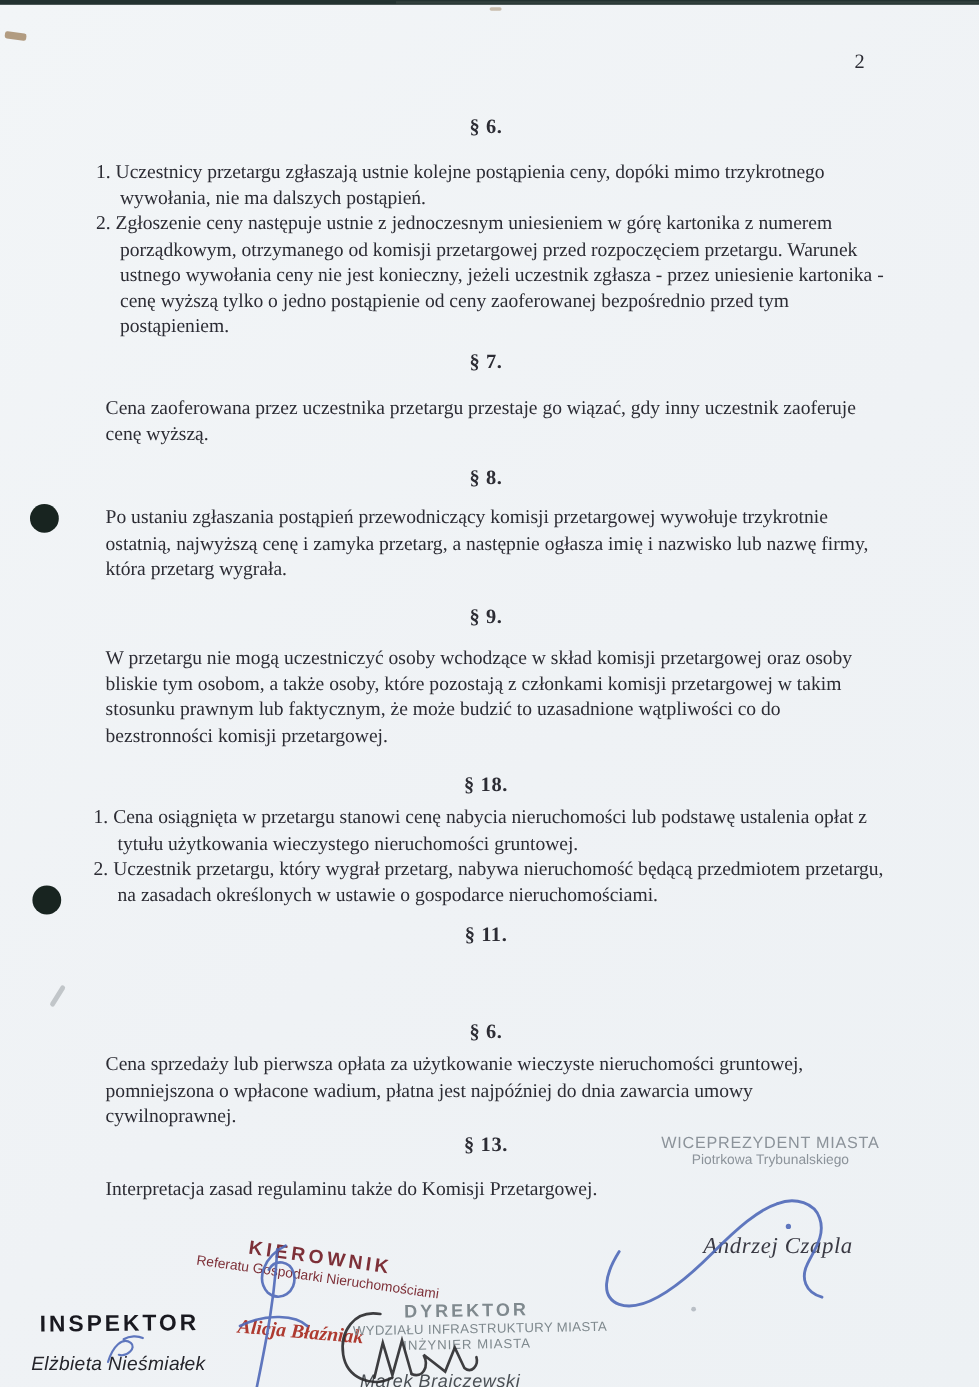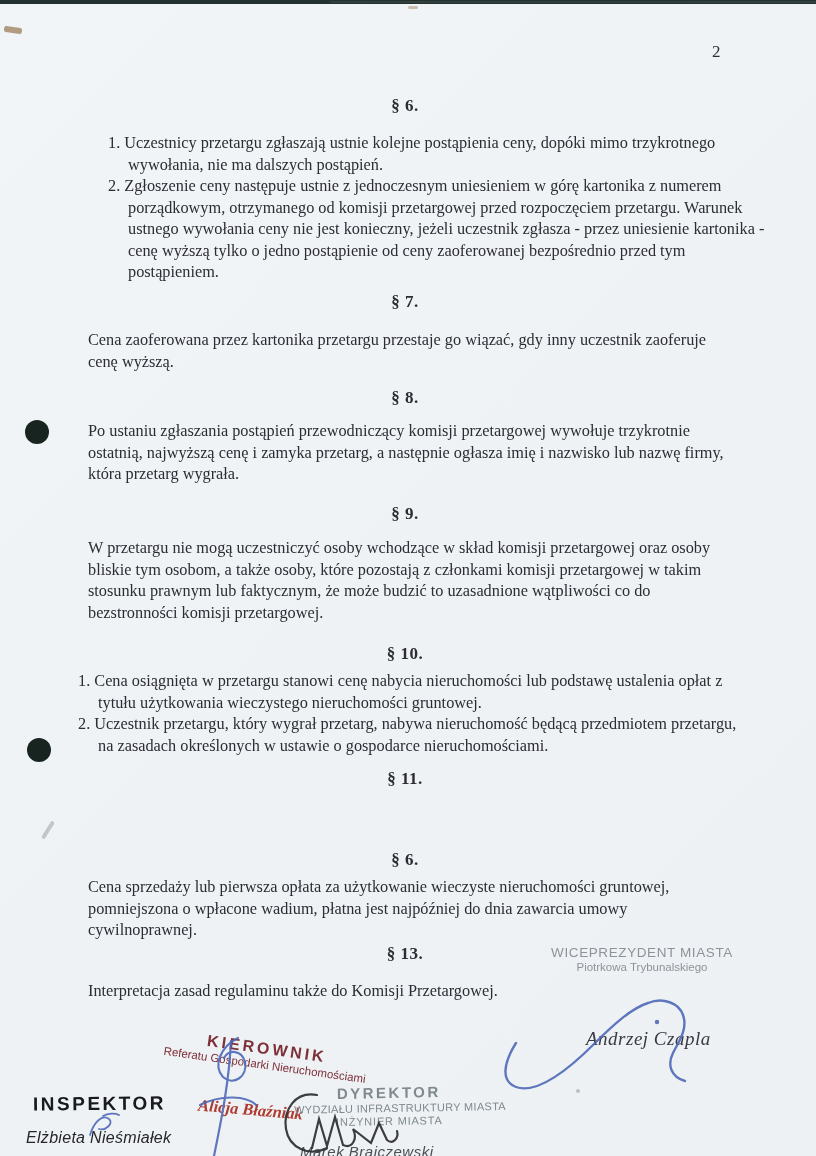--- a/index.html
+++ b/index.html
@@ -20,21 +20,21 @@
   .hole2{left:27px;top:738px;}
   .pencil{position:absolute;left:46px;top:820px;width:4px;height:20px;background:#9aa0a4;opacity:.55;transform:rotate(32deg);border-radius:2px;}
 
   .page-number{position:absolute;left:712px;top:42px;font-size:17px;}
 
   .sec-h{position:absolute;left:0;width:810px;text-align:center;font-weight:bold;font-size:17px;letter-spacing:.5px;}
   .h6{top:96px;}.h7{top:292px;}.h8{top:388px;}.h9{top:504px;}
   .h10{top:644px;}.h11{top:769px;}.h12{top:850px;}.h13{top:944px;}
 
   .para{position:absolute;font-size:16.3px;line-height:21.5px;}
-  .p6{left:80px;top:132px;width:660px;margin-left:28px;}
+  .p6{left:80px;top:132px;width:660px;}
   .p7{left:88px;top:329px;width:648px;}
   .p8{left:88px;top:420px;width:655px;}
   .p9{left:88px;top:537px;width:650px;}
   .p10{left:78px;top:670px;width:662px;}
   .p11{left:88px;top:805px;width:648px;}
   .p12{left:88px;top:864px;width:650px;margin-top:12px;}
   .p13{left:88px;top:980px;width:480px;}
   .li{padding-left:20px;text-indent:-20px;}
 
   
@@ -74,29 +74,29 @@
 
   <div class="page-number">2</div>
 
   <div class="sec-h h6">§ 6.</div>
   <div class="para p6">
     <div class="li">1. Uczestnicy przetargu zgłaszają ustnie kolejne postąpienia ceny, dopóki mimo trzykrotnego wywołania, nie ma dalszych postąpień.</div>
     <div class="li">2. Zgłoszenie ceny następuje ustnie z jednoczesnym uniesieniem w górę kartonika z numerem porządkowym, otrzymanego od komisji przetargowej przed rozpoczęciem przetargu. Warunek ustnego wywołania ceny nie jest konieczny, jeżeli uczestnik zgłasza - przez uniesienie kartonika - cenę wyższą tylko o jedno postąpienie od ceny zaoferowanej bezpośrednio przed tym postąpieniem.</div>
   </div>
 
   <div class="sec-h h7">§ 7.</div>
-  <div class="para p7">Cena zaoferowana przez kartonika przetargu przestaje go wiązać, gdy inny uczestnik zaoferuje cenę wyższą.</div>
+  <div class="para p7">Cena zaoferowana przez uczestnika przetargu przestaje go wiązać, gdy inny uczestnik zaoferuje cenę wyższą.</div>
 
   <div class="sec-h h8">§ 8.</div>
   <div class="para p8">Po ustaniu zgłaszania postąpień przewodniczący komisji przetargowej wywołuje trzykrotnie ostatnią, najwyższą cenę i zamyka przetarg, a następnie ogłasza imię i nazwisko lub nazwę firmy, która przetarg wygrała.</div>
 
   <div class="sec-h h9">§ 9.</div>
   <div class="para p9">W przetargu nie mogą uczestniczyć osoby wchodzące w skład komisji przetargowej oraz osoby bliskie tym osobom, a także osoby, które pozostają z członkami komisji przetargowej w takim stosunku prawnym lub faktycznym, że może budzić to uzasadnione wątpliwości co do bezstronności komisji przetargowej.</div>
 
-  <div class="sec-h h10">§ 10.</div>
+  <div class="sec-h h10">§ 18.</div>
   <div class="para p10">
     <div class="li">1. Cena osiągnięta w przetargu stanowi cenę nabycia nieruchomości lub podstawę ustalenia opłat z tytułu użytkowania wieczystego nieruchomości gruntowej.</div>
     <div class="li">2. Uczestnik przetargu, który wygrał przetarg, nabywa nieruchomość będącą przedmiotem przetargu, na zasadach określonych w ustawie o gospodarce nieruchomościami.</div>
   </div>
 
   <div class="sec-h h11">§ 11.</div>
 
   <div class="sec-h h12">§ 6.</div>
   <div class="para p12">Cena sprzedaży lub pierwsza opłata za użytkowanie wieczyste nieruchomości gruntowej, pomniejszona o wpłacone wadium, płatna jest najpóźniej do dnia zawarcia umowy cywilnoprawnej.</div>
 

